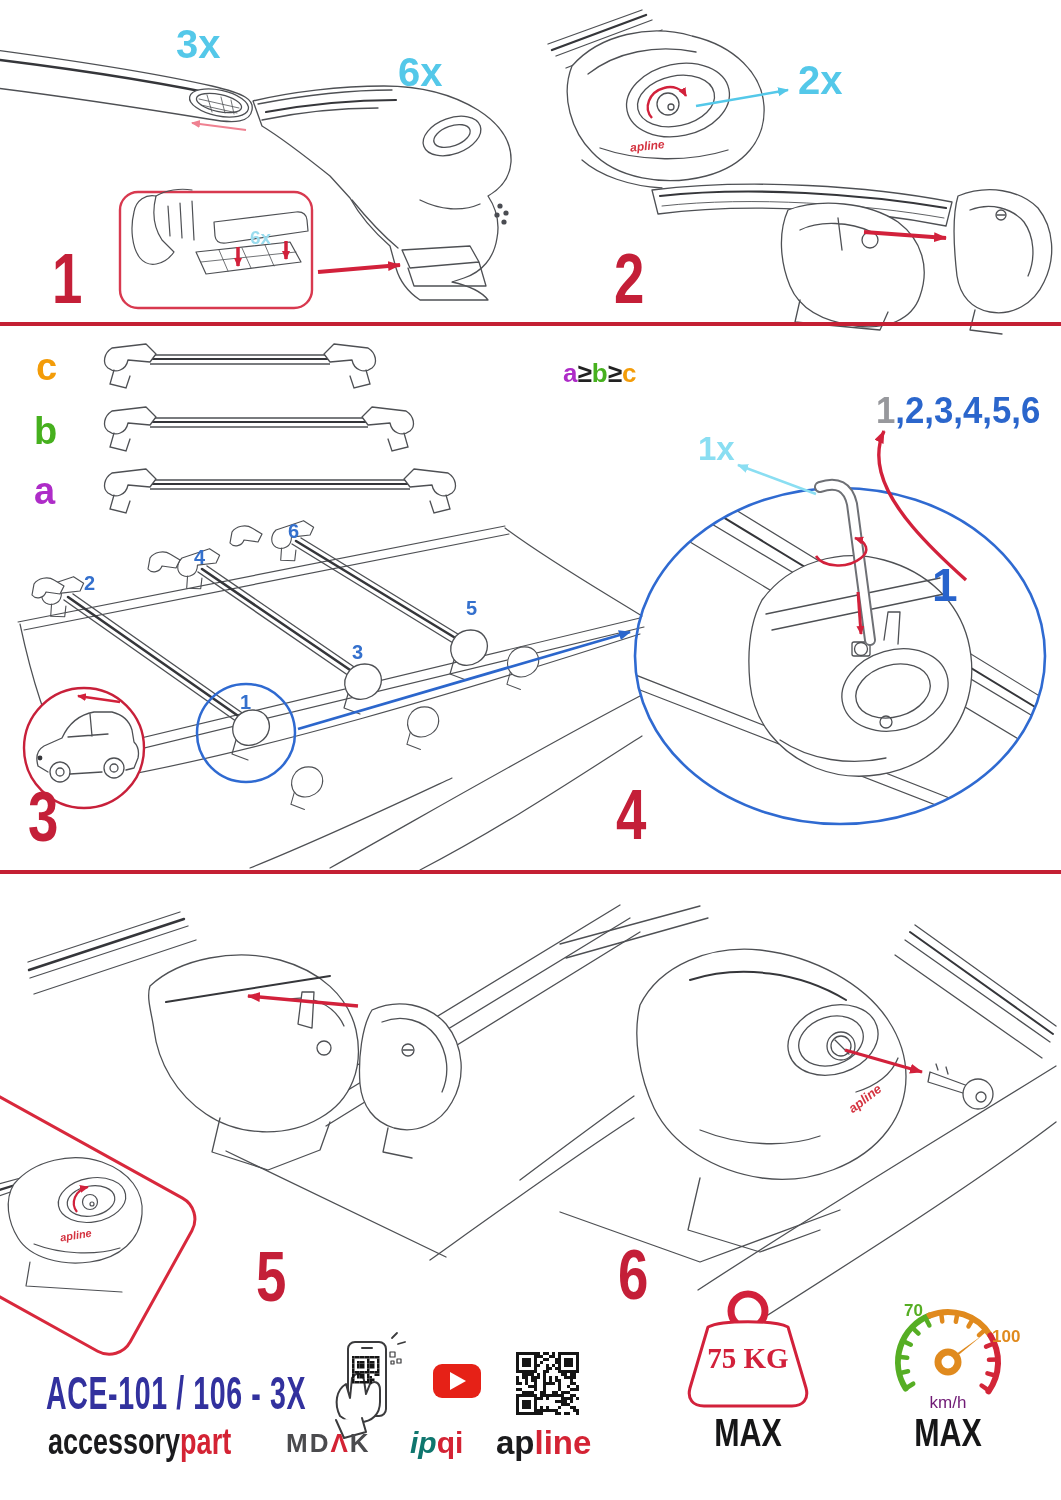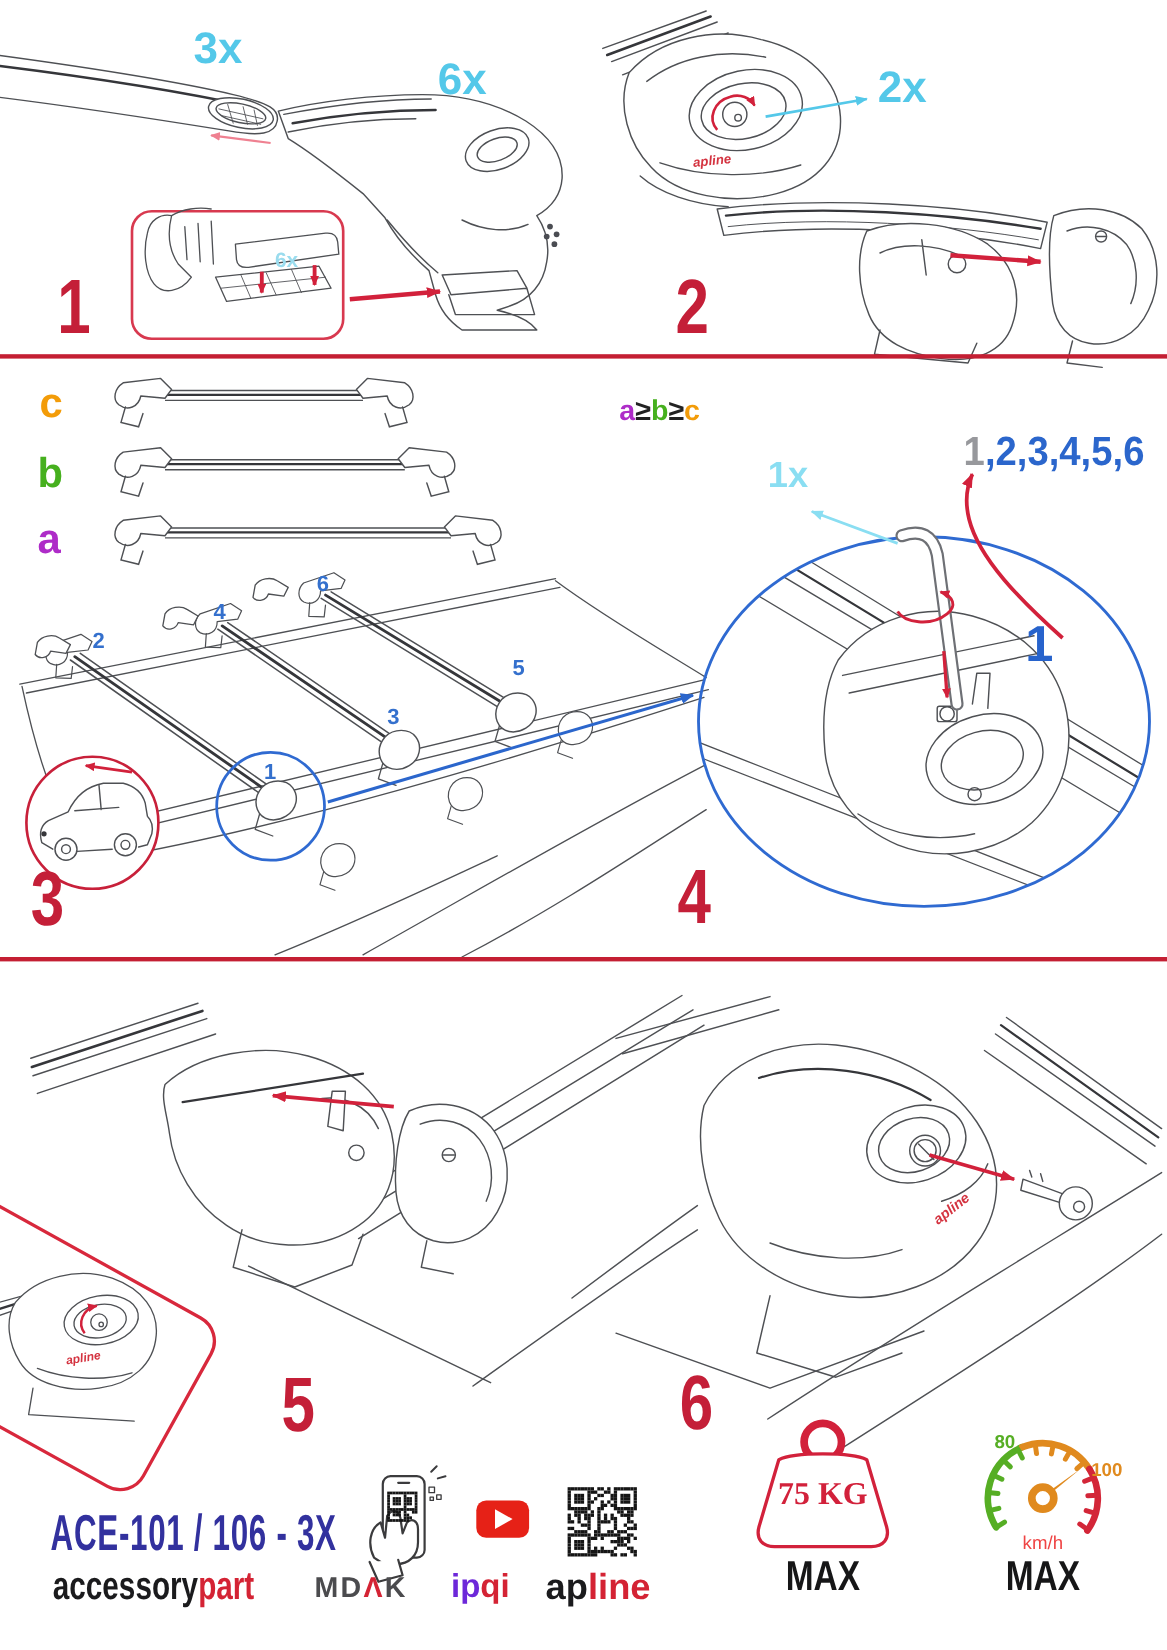--- a/index.html
+++ b/index.html
@@ -23,27 +23,27 @@
   .seq{font-size:37px;transform:scaleX(.94);transform-origin:left top;}
   .seq .g{color:var(--gray_seq);} .seq .b{color:var(--blue);}
   .bluestep{font-size:46px;color:#2763cc;}
   .roofnum{font-size:20px;color:#3470cd;}
   .brandmark{font-size:12px;color:var(--brand_red);font-style:italic;}
   .ace{font-size:46px;color:var(--navy);transform:scaleX(.62);transform-origin:left top;letter-spacing:1px;}
   .maker{font-size:36px;transform:scaleX(.75);transform-origin:left top;}
   .maker .k{color:var(--ink);} .maker .r{color:#d42334;}
   .mdak{font-size:26px;color:#4b4b4e;letter-spacing:2px;}
   .mdak .a{color:#d42334;}
-  .ipqi{font-size:30px;} .ipqi .k{color:#6d28d9;} .ipqi .r{color:#d42334;}
+  .ipqi{font-size:30px;} .ipqi .k{color:#0f766e;font-style:italic;} .ipqi .r{color:#d42334;}
   .apline{font-size:33px;} .apline .k{color:var(--ink);} .apline .r{color:#d42334;}
   .kgval{font-size:29px;color:var(--red);transform:translateX(-50%);font-family:Liberation Serif, serif;}
   .maxlbl{font-size:38px;color:#161617;transform:translateX(-50%) scaleX(.8);}
   .speedlo{font-size:17px;color:var(--gauge_green);}
   .speedhi{font-size:17px;color:var(--gauge_orange);}
-  .speedunit{font-size:17px;color:#ef4444;font-weight:normal;transform:translateX(-50%);}
+  .speedunit{font-size:17px;color:#701a75;font-weight:normal;transform:translateX(-50%);}
   .divider{position:absolute;left:0;width:1061px;height:4px;background:#c41f33;}
 </style>
 </head>
 <body>
 
 <div class="page">
 
 <svg class="art" width="1061" height="1500" viewBox="0 0 1061 1500">
   <defs>
     <marker id="mr" markerUnits="userSpaceOnUse" markerWidth="16" markerHeight="12" refX="12" refY="5" orient="auto">
@@ -681,37 +681,37 @@
   <div class="lbl roofnum" style="left:84px;top:573px">2</div>
   <div class="lbl roofnum" style="left:194px;top:547px">4</div>
   <div class="lbl roofnum" style="left:288px;top:521px">6</div>
   <div class="lbl roofnum" style="left:240px;top:692px">1</div>
   <div class="lbl roofnum" style="left:352px;top:642px">3</div>
   <div class="lbl roofnum" style="left:466px;top:598px">5</div>
   <div class="lbl stepnum" style="left:28px;top:782px">3</div>
 
   <div class="lbl rule" style="left:563px;top:360px"><span class="ra">a</span><span>≥</span><span class="rb">b</span><span>≥</span><span class="rc">c</span></div>
   <div class="lbl seq" style="left:876px;top:392px"><span class="g">1</span><span class="b">,2,3,4,5,6</span></div>
-  <div class="lbl qty-light" style="left:698px;top:415px">1x</div>
+  <div class="lbl qty-light" style="left:698px;top:432px">1x</div>
   <div class="lbl bluestep" style="left:932px;top:562px">1</div>
   <div class="lbl stepnum" style="left:616px;top:780px">4</div>
 
   <div class="lbl stepnum" style="left:256px;top:1242px">5</div>
   <div class="lbl stepnum" style="left:618px;top:1240px">6</div>
 
   <div class="lbl brandmark" style="left:630px;top:140px;transform:rotate(-6deg)">apline</div>
   <div class="lbl brandmark" style="left:60px;top:1230px;font-size:11px;transform:rotate(-9deg)">apline</div>
   <div class="lbl brandmark" style="left:846px;top:1092px;font-size:13px;transform:rotate(-38deg)">apline</div>
 
   <div class="lbl ace" style="left:46px;top:1370px">ACE-101 / 106 - 3X</div>
   <div class="lbl maker" style="left:48px;top:1424px"><span class="k">accessory</span><span class="r">part</span></div>
   <div class="lbl mdak" style="left:286px;top:1430px"><span>MD</span><span class="a">Λ</span><span>K</span></div>
   <div class="lbl ipqi" style="left:410px;top:1428px"><span class="k">ip</span><span class="r">qi</span></div>
   <div class="lbl apline" style="left:496px;top:1426px"><span class="k">ap</span><span class="r">line</span></div>
 
   <div class="lbl kgval" style="left:748px;top:1344px">75 KG</div>
   <div class="lbl maxlbl" style="left:748px;top:1414px">MAX</div>
-  <div class="lbl speedlo" style="left:904px;top:1302px">80</div>
+  <div class="lbl speedlo" style="left:904px;top:1302px">70</div>
   <div class="lbl speedhi" style="left:992px;top:1328px">100</div>
   <div class="lbl speedunit" style="left:948px;top:1394px">km/h</div>
   <div class="lbl maxlbl" style="left:948px;top:1414px">MAX</div>
 
 </div>
 
 </body></html>

